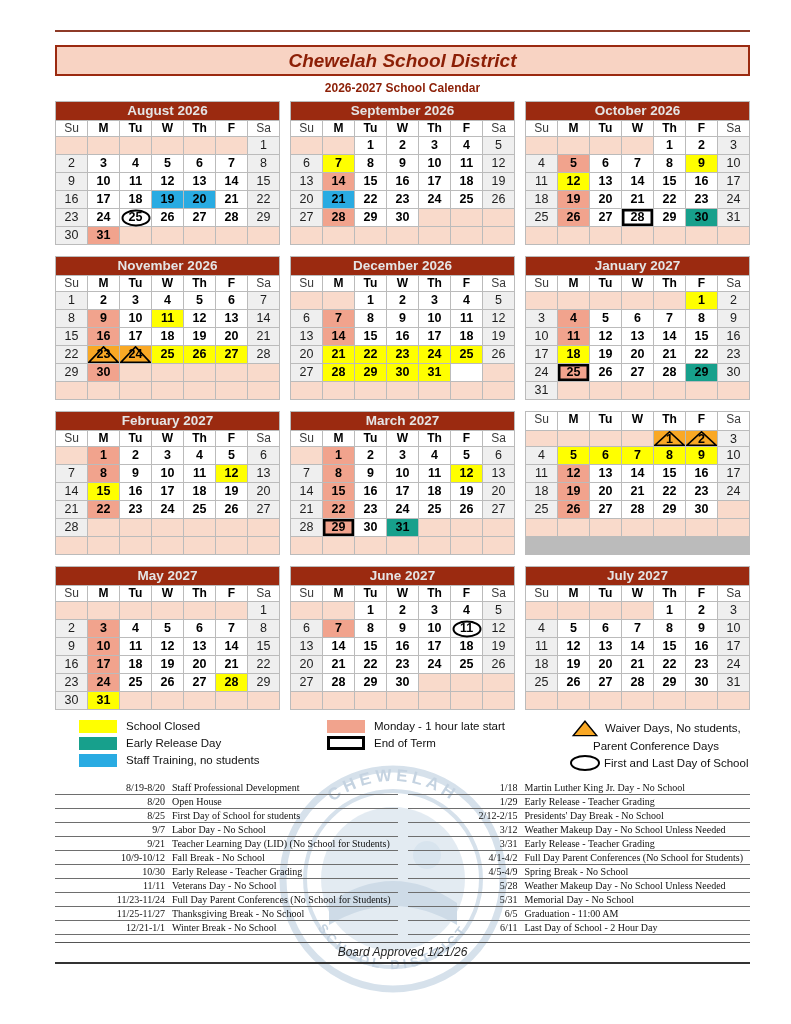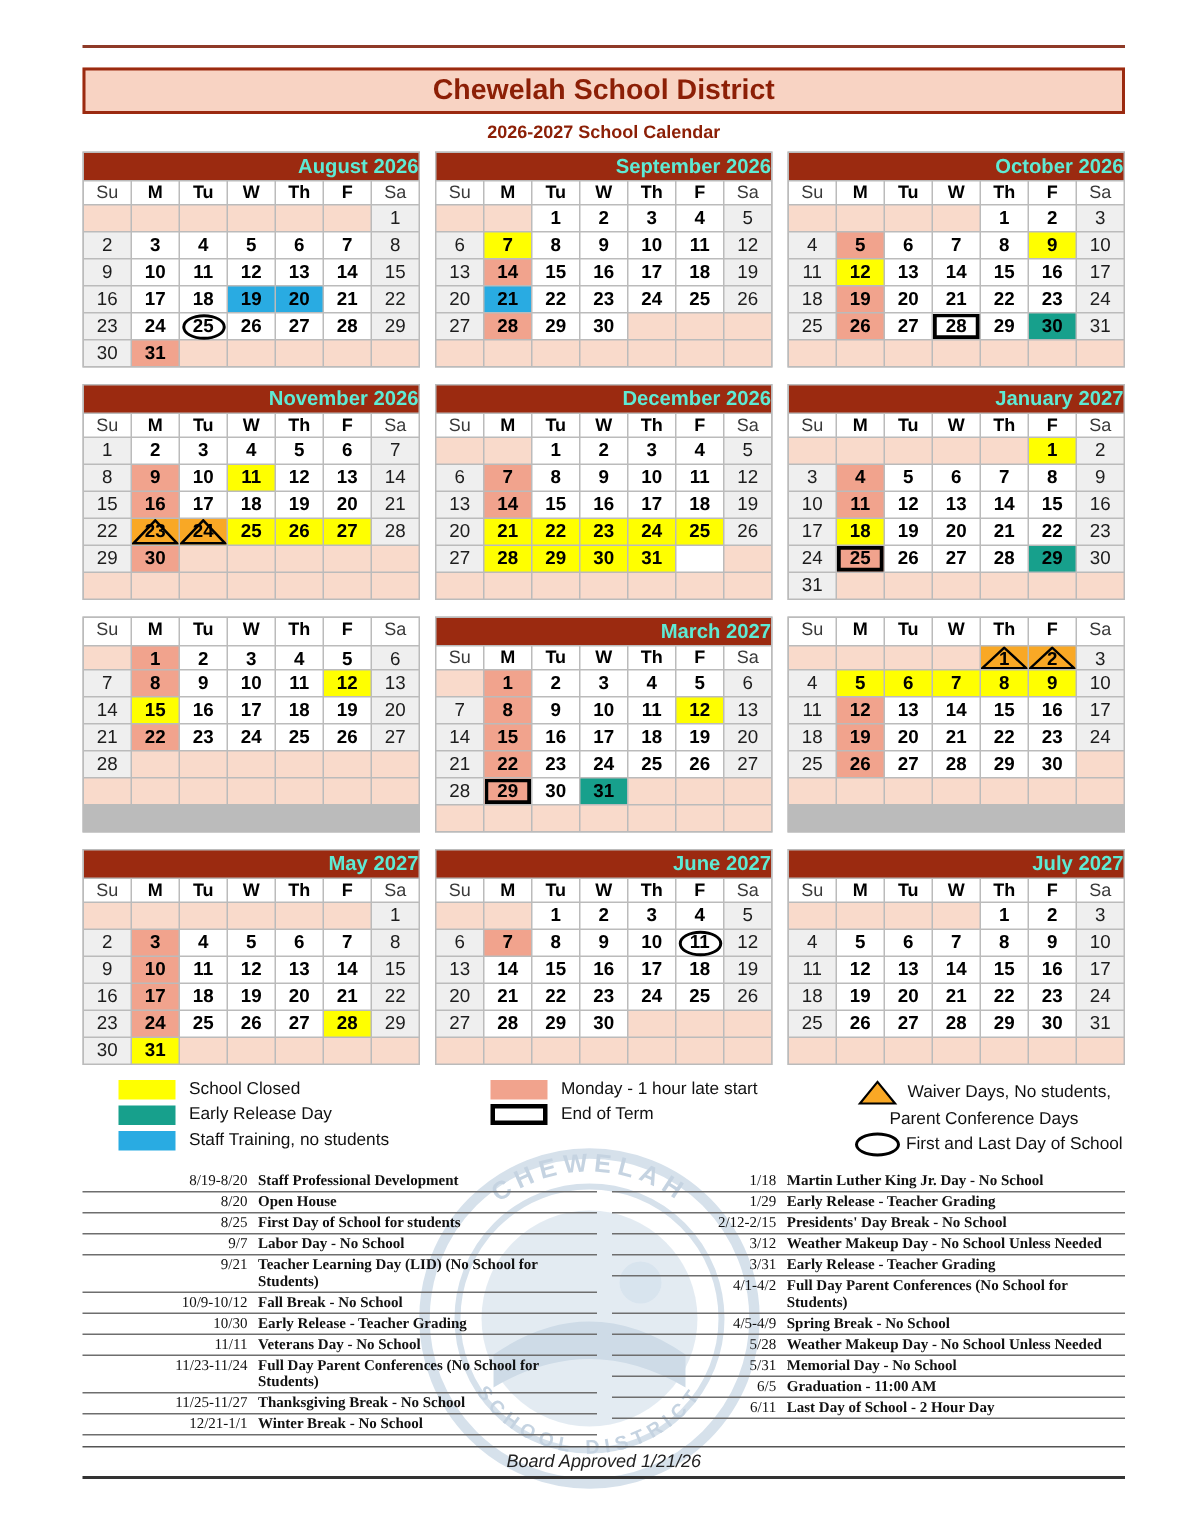--- a/index.html
+++ b/index.html
@@ -1,27 +1,27 @@
 <!DOCTYPE html>
 <html style="--red: #9B2A10; --darkred: #8C1F06; --bannerbg: #F8D3C3; --pink: #F9DACB; --salmon: #F1A38D; --yellow: #FFFF00; --blue: #29ABE2; --teal: #17A08C; --orange: #F9A825; --wegray: #EFEFEF; --grid: #BBBBBB;"><head>
 <meta charset="utf-8">
 <style>
   html,body{margin:0;padding:0;background:#fff;}
   body{width:791px;height:1024px;position:relative;font-family:"Liberation Sans",sans-serif;overflow:hidden;}
   .content{position:absolute;left:55px;top:30px;width:695px;}
   .top-rule{height:2px;background:#8e3a27;margin-bottom:13px;}
   .banner{border:2px solid var(--red);background:var(--bannerbg);text-align:center;
-          font-size:19px;font-weight:bold;color:var(--darkred);line-height:27px;height:27px;}
+          font-size:19px;font-weight:bold;color:var(--darkred);line-height:27px;height:27px;font-style:italic;}
   .subtitle{text-align:center;font-size:12px;font-weight:bold;color:var(--darkred);margin:5px 0 6px 0;}
   
   .months{display:grid;grid-template-columns:repeat(3,225px);column-gap:10px;row-gap:11px;}
   .mcal{display:grid;grid-template-columns:repeat(7,1fr);grid-template-rows:18px 15px repeat(6,17px);
         gap:1px;background:var(--grid);border:1px solid var(--grid);}
-  .mhead{grid-column:1/-1;background:var(--red);color:#5eead4;font-weight:bold;font-size:13.5px;
-         text-align:right;line-height:18px;}
+  .mhead{grid-column:1/-1;background:var(--red);color:#e5e5e5;font-weight:bold;font-size:13.5px;
+         text-align:center;line-height:18px;}
   .wd{background:#fff;font-size:12px;font-weight:bold;text-align:center;line-height:15px;color:#000;}
   .wd.we{font-weight:normal;color:#3a3a3a;}
   .dc{background:#fff;font-weight:bold;font-size:12.5px;text-align:center;line-height:17px;
       position:relative;color:#000;}
   .dc.we{background:var(--wegray);font-weight:normal;color:#1d1d1d;}
   .dc.mt{background:var(--pink);}
   .dc.ewhite{background:#fff;}
   .dc.yellow{background:var(--yellow) !important;}
   .dc.salmon{background:var(--salmon) !important;}
   .dc.blue{background:var(--blue) !important;}
@@ -45,21 +45,21 @@
   .ltext{font-size:11.5px;color:#111;}
   .lindent{margin-left:47px;}
   
   .bottom{position:relative;margin-top:7px;}
   .wm{position:absolute;left:222px;top:-18px;z-index:0;opacity:.8;}
   .events{position:relative;z-index:1;display:flex;column-gap:10px;}
   .ecol{flex:1;}
   .erow{display:flex;border-bottom:1px solid #6e6e6e;padding:1px 0 1px 0;
         font-family:"Liberation Serif",serif;font-size:10px;color:#111;}
   .edate{width:110px;text-align:right;padding-right:7px;flex:0 0 auto;}
-  .edesc{flex:1;font-weight:bold;}
+  .edesc{flex:1;}
   .board{position:relative;z-index:1;margin-top:7px;border-top:1px solid #555;border-bottom:2px solid #333;
          text-align:center;font-style:italic;font-size:12px;color:#222;padding:2px 0 3px 0;}
   .wmtext{font-weight:bold;letter-spacing:4px;}
 </style>
 </head>
 <body>
 
 <div class="content">
   <div class="top-rule"></div>
   <div class="banner">
@@ -378,20 +378,21 @@
         <div class="dc we"><span class="num">30</span></div>
         <div class="dc we"><span class="num">31</span></div>
         <div class="dc mt"></div>
         <div class="dc mt"></div>
         <div class="dc mt"></div>
         <div class="dc mt"></div>
         <div class="dc mt"></div>
         <div class="dc mt"></div>
       </div>
       <div class="mcal">
+        <div class="mhead">February 2027</div>
         <div class="wd we">Su</div>
         <div class="wd">M</div>
         <div class="wd">Tu</div>
         <div class="wd">W</div>
         <div class="wd">Th</div>
         <div class="wd">F</div>
         <div class="wd we">Sa</div>
         <div class="dc mt"></div>
         <div class="dc salmon"><span class="num">1</span></div>
         <div class="dc"><span class="num">2</span></div>

